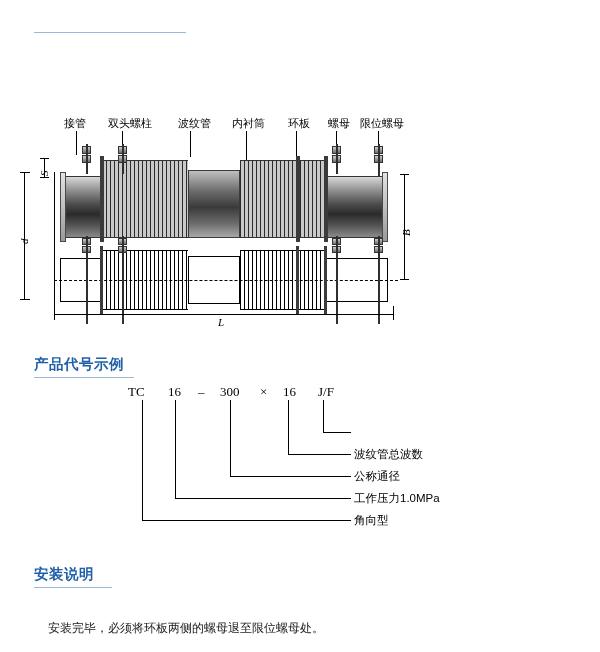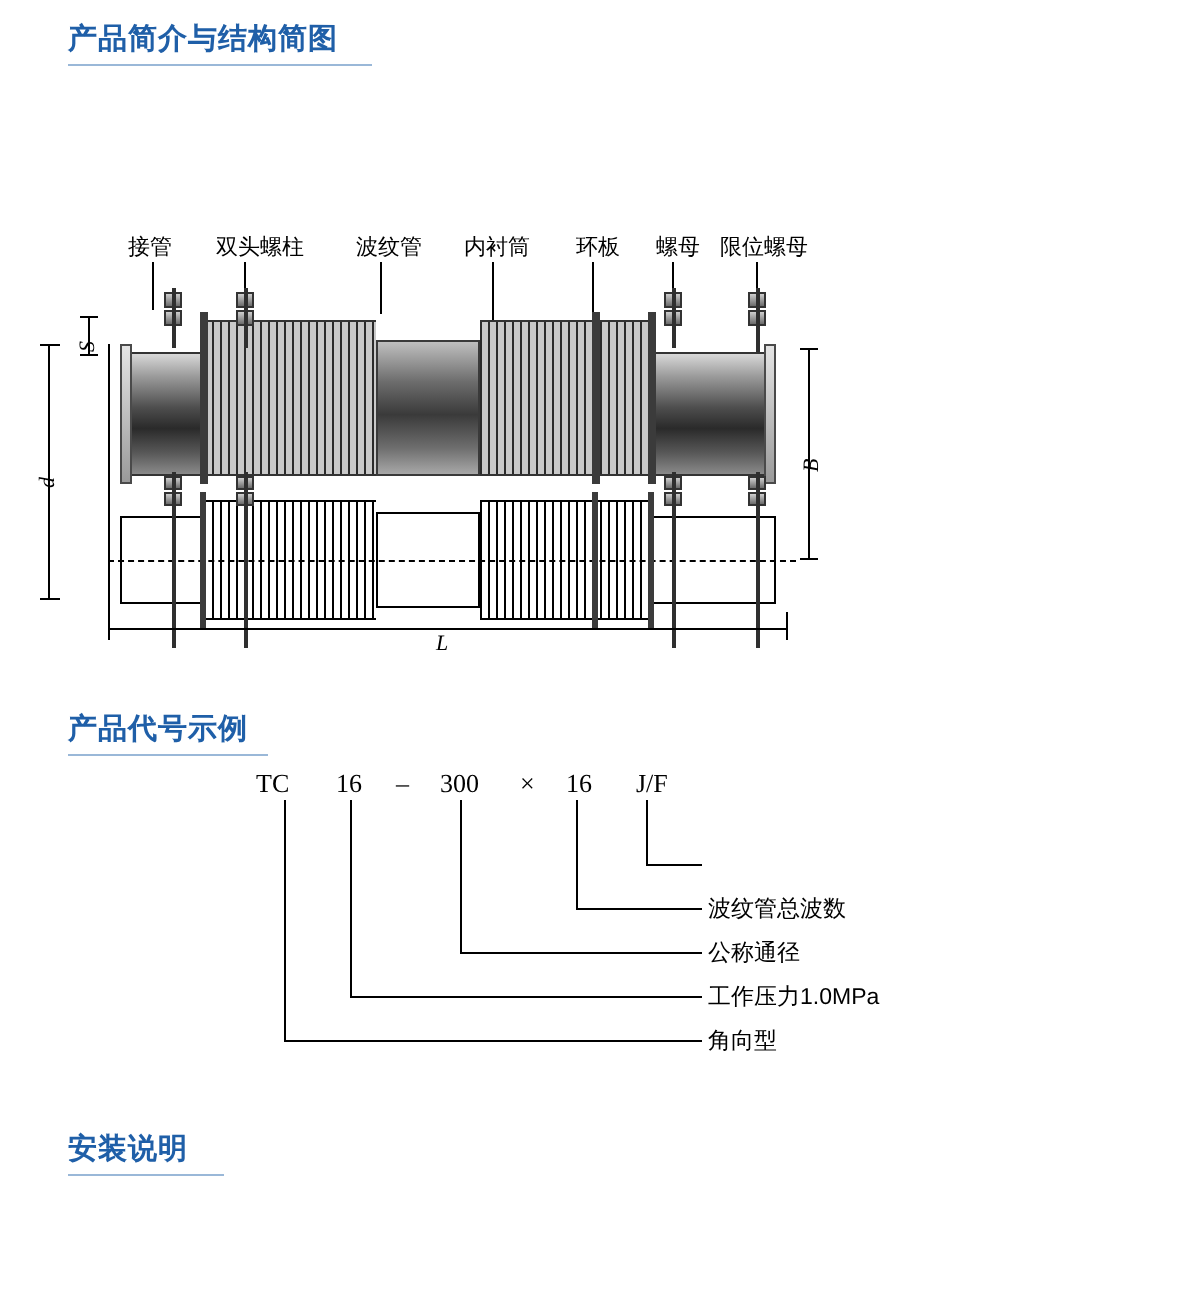--- a/index.html
+++ b/index.html
@@ -182,21 +182,20 @@
     font-size: 12px;
     color: #1a1a1a;
     white-space: nowrap;
   }
 </style>
 </head>
 <body>
 
 <div class="page">
 
-  <div class="heading h1">产品简介与结构简图</div>
   <div class="heading-underline" style="left:34px; top:32px; width:152px;"></div>
 
   <div class="fig1">
 
     <div class="callout" style="left:4px;  top:0px;">接管</div>
     <div class="callout" style="left:48px; top:0px;">双头螺柱</div>
     <div class="callout" style="left:118px;top:0px;">波纹管</div>
     <div class="callout" style="left:172px;top:0px;">内衬筒</div>
     <div class="callout" style="left:228px;top:0px;text-align:center;">环板</div>
     <div class="callout" style="left:268px;top:0px;">螺母</div>
@@ -325,14 +324,15 @@
     <div class="code-desc" style="left:234px; top:109px;">工作压力1.0MPa</div>
 
     <div class="vline" style="left:22px; top:18px; height:120px;"></div>
     <div class="hline" style="left:22px; top:138px; width:209px;"></div>
     <div class="code-desc" style="left:234px; top:131px;">角向型</div>
   </div>
 
   <div class="heading h3">安装说明</div>
   <div class="heading-underline" style="left:34px; top:587px; width:78px;"></div>
 
+  <div class="note" style="left:48px; top:620px;">安装完毕，必须将环板两侧的螺母退至限位螺母处。</div>
 
 </div>
 
 </body></html>

